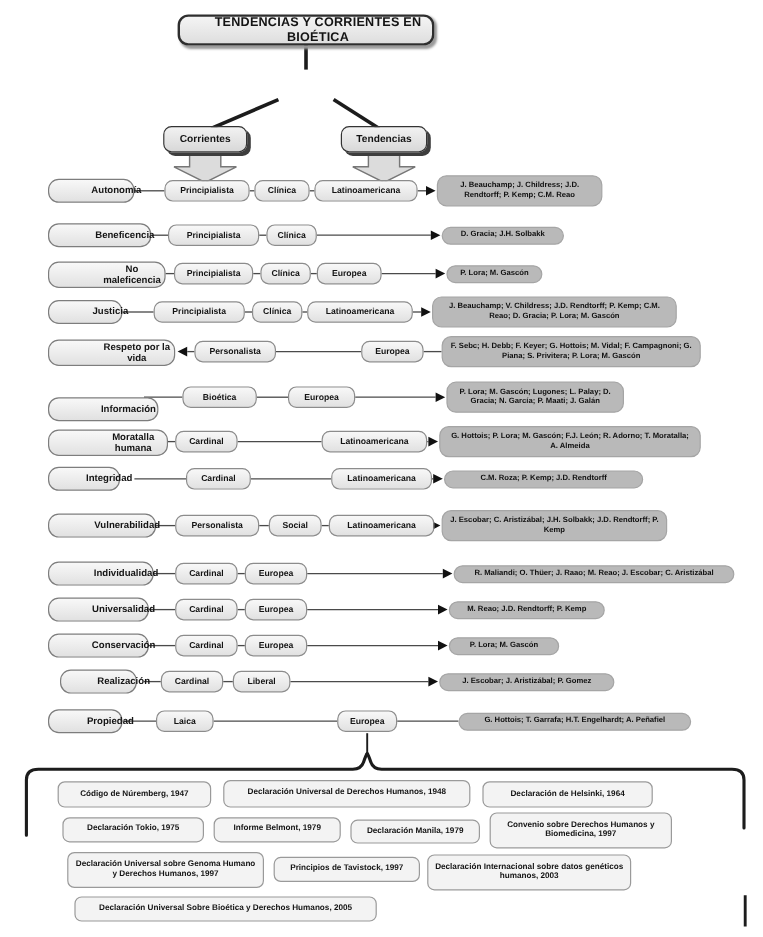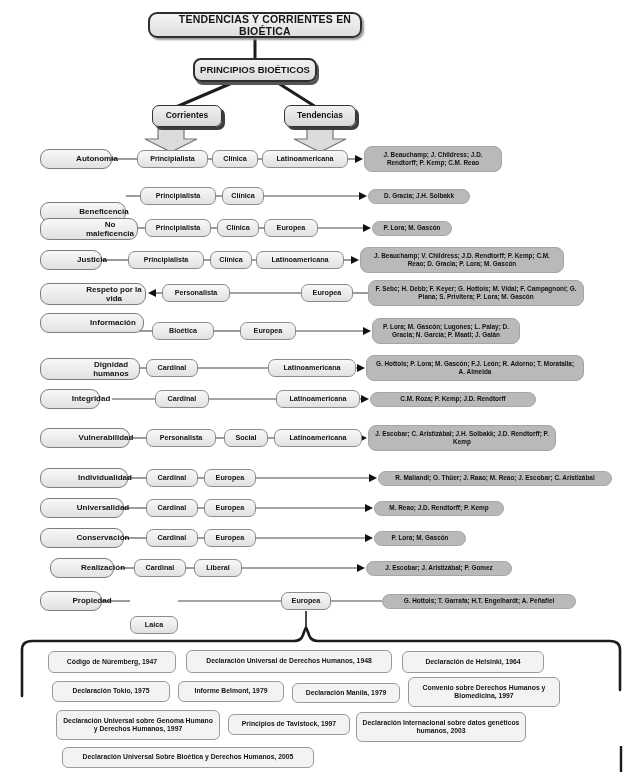--- a/index.html
+++ b/index.html
@@ -114,59 +114,56 @@
         <polygon points="357,564 357,572 365,568" fill="#111"></polygon>
         <line x1="102" x2="130" y1="601" y2="601" stroke="#4a4a4a" stroke-width="1.1"></line>
         <line x1="178" x2="281" y1="601" y2="601" stroke="#4a4a4a" stroke-width="1.1"></line>
         <line x1="331" x2="382" y1="601" y2="601" stroke="#4a4a4a" stroke-width="1.1"></line>
       </g>
   </svg>
 
   <div class="box title-box" style="left:148px;top:12px;width:214px;height:26px;padding-left:23px;">
     <span>TENDENCIAS Y CORRIENTES EN BIOÉTICA</span>
   </div>
-  <div class="box subtitle-box" style="left:193px;top:58px;width:124px;height:24px;">
-    <span>PRINCIPIOS BIOÉTICOS</span>
-  </div>
-  <div class="box branch-box" style="left:152px;top:105px;width:70px;height:22px;align-items:center;">
+  <div class="box branch-box" style="left:136px;top:105px;width:70px;height:22px;align-items:center;">
     <span>Corrientes</span>
   </div>
   <div class="box branch-box" style="left:284px;top:105px;width:72px;height:22px;">
     <span>Tendencias</span>
   </div>
 
   <div id="rows-root">
       <div class="box principle" style="left: 40px; top: 149px; width: 72px; min-height: 20px;">Autonomía</div>
       <div class="box middle" style="left: 137px; top: 150px; width: 71px; min-height: 18px;">Principialista</div>
       <div class="box middle" style="left: 212px; top: 150px; width: 46px; min-height: 18px;">Clínica</div>
       <div class="box middle" style="left: 262px; top: 150px; width: 86px; min-height: 18px;">Latinoamericana</div>
       <div class="box authors" style="left: 364px; top: 146px; width: 138px; min-height: 26px;">J. Beauchamp; J. Childress; J.D. Rendtorff; P. Kemp; C.M. Reao</div>
-      <div class="box principle" style="left: 40px; top: 202px; width: 86px; min-height: 20px;">Beneficencia</div>
+      <div class="box principle" style="left: 40px; top: 186px; width: 86px; min-height: 20px;">Beneficencia</div>
       <div class="box middle" style="left: 140px; top: 187px; width: 76px; min-height: 18px;">Principialista</div>
       <div class="box middle" style="left: 222px; top: 187px; width: 42px; min-height: 18px;">Clínica</div>
       <div class="box authors" style="left: 368px; top: 188.5px; width: 102px; min-height: 15px;">D. Gracia; J.H. Solbakk</div>
       <div class="box principle" style="left: 40px; top: 218px; width: 98px; min-height: 20px;">No maleficencia</div>
       <div class="box middle" style="left: 145px; top: 219px; width: 66px; min-height: 18px;">Principialista</div>
       <div class="box middle" style="left: 217px; top: 219px; width: 42px; min-height: 18px;">Clínica</div>
       <div class="box middle" style="left: 264px; top: 219px; width: 54px; min-height: 18px;">Europea</div>
       <div class="box authors" style="left: 372px; top: 220.5px; width: 80px; min-height: 15px;">P. Lora; M. Gascón</div>
       <div class="box principle" style="left: 40px; top: 250px; width: 62px; min-height: 20px;">Justicia</div>
       <div class="box middle" style="left: 128px; top: 251px; width: 76px; min-height: 18px;">Principialista</div>
       <div class="box middle" style="left: 210px; top: 251px; width: 42px; min-height: 18px;">Clínica</div>
       <div class="box middle" style="left: 256px; top: 251px; width: 88px; min-height: 18px;">Latinoamericana</div>
       <div class="box authors" style="left: 360px; top: 247px; width: 204px; min-height: 26px;">J. Beauchamp; V. Childress; J.D. Rendtorff; P. Kemp; C.M. Reao; D. Gracia; P. Lora; M. Gascón</div>
       <div class="box principle" style="left: 40px; top: 283px; width: 106px; min-height: 20px;">Respeto por la vida</div>
       <div class="box middle" style="left: 162px; top: 284px; width: 68px; min-height: 18px;">Personalista</div>
       <div class="box middle" style="left: 301px; top: 284px; width: 52px; min-height: 18px;">Europea</div>
       <div class="box authors" style="left: 368px; top: 280px; width: 216px; min-height: 26px;">F. Sebc; H. Debb; F. Keyer; G. Hottois; M. Vidal; F. Campagnoni; G. Piana; S. Privitera; P. Lora; M. Gascón</div>
-      <div class="box principle" style="left: 40px; top: 313px; width: 104px; min-height: 20px; text-align: right;">Información</div>
+      <div class="box principle" style="left: 40px; top: 331px; width: 92px; min-height: 20px; text-align: right;">Información</div>
       <div class="box middle" style="left: 152px; top: 322px; width: 62px; min-height: 18px;">Bioética</div>
       <div class="box middle" style="left: 240px; top: 322px; width: 56px; min-height: 18px;">Europea</div>
       <div class="box authors" style="left: 372px; top: 318px; width: 148px; min-height: 26px;">P. Lora; M. Gascón; Lugones; L. Palay; D. Gracia; N. García; P. Maati; J. Galán</div>
-      <div class="box principle" style="left: 40px; top: 358px; width: 100px; min-height: 20px;">Dignidad humanos</div>
+      <div class="box principle" style="left: 40px; top: 358px; width: 100px; min-height: 20px;">Moratalla humana</div>
       <div class="box middle" style="left: 146px; top: 359px; width: 52px; min-height: 18px;">Cardinal</div>
       <div class="box middle" style="left: 268px; top: 359px; width: 88px; min-height: 18px;">Latinoamericana</div>
       <div class="box authors" style="left: 366px; top: 355px; width: 218px; min-height: 26px;">G. Hottois; P. Lora; M. Gascón; F.J. León; R. Adorno; T. Moratalla; A. Almeida</div>
       <div class="box principle" style="left: 40px; top: 389px; width: 60px; min-height: 20px;">Integridad</div>
       <div class="box middle" style="left: 155px; top: 390px; width: 54px; min-height: 18px;">Cardinal</div>
       <div class="box middle" style="left: 276px; top: 390px; width: 84px; min-height: 18px;">Latinoamericana</div>
       <div class="box authors" style="left: 370px; top: 391.5px; width: 166px; min-height: 15px;">C.M. Roza; P. Kemp; J.D. Rendtorff</div>
       <div class="box principle" style="left: 40px; top: 428px; width: 90px; min-height: 20px;">Vulnerabilidad</div>
       <div class="box middle" style="left: 146px; top: 429px; width: 70px; min-height: 18px;">Personalista</div>
       <div class="box middle" style="left: 224px; top: 429px; width: 44px; min-height: 18px;">Social</div>
@@ -182,21 +179,21 @@
       <div class="box authors" style="left: 374px; top: 500.5px; width: 130px; min-height: 15px;">M. Reao; J.D. Rendtorff; P. Kemp</div>
       <div class="box principle" style="left: 40px; top: 528px; width: 84px; min-height: 20px;">Conservación</div>
       <div class="box middle" style="left: 146px; top: 529px; width: 52px; min-height: 18px;">Cardinal</div>
       <div class="box middle" style="left: 204px; top: 529px; width: 52px; min-height: 18px;">Europea</div>
       <div class="box authors" style="left: 374px; top: 530.5px; width: 92px; min-height: 15px;">P. Lora; M. Gascón</div>
       <div class="box principle" style="left: 50px; top: 558px; width: 64px; min-height: 20px;">Realización</div>
       <div class="box middle" style="left: 134px; top: 559px; width: 52px; min-height: 18px;">Cardinal</div>
       <div class="box middle" style="left: 194px; top: 559px; width: 48px; min-height: 18px;">Liberal</div>
       <div class="box authors" style="left: 366px; top: 560.5px; width: 146px; min-height: 15px;">J. Escobar; J. Aristizábal; P. Gomez</div>
       <div class="box principle" style="left: 40px; top: 591px; width: 62px; min-height: 20px;">Propiedad</div>
-      <div class="box middle" style="left: 130px; top: 616px; width: 48px; min-height: 18px;">Laica</div>
+      <div class="box middle" style="left: 130px; top: 592px; width: 48px; min-height: 18px;">Laica</div>
       <div class="box middle" style="left: 281px; top: 592px; width: 50px; min-height: 18px;">Europea</div>
       <div class="box authors" style="left: 382px; top: 593.5px; width: 194px; min-height: 15px;">G. Hottois; T. Garrafa; H.T. Engelhardt; A. Peñafiel</div>
     </div>
   <div id="decl-root">
       <div class="box decl" style="left: 48px; top: 651px; width: 128px; min-height: 22px;">Código de Núremberg, 1947</div>
       <div class="box decl" style="left: 186px; top: 650px; width: 206px; min-height: 23px;">Declaración Universal de Derechos Humanos, 1948</div>
       <div class="box decl" style="left: 402px; top: 651px; width: 142px; min-height: 22px;">Declaración de Helsinki, 1964</div>
       <div class="box decl" style="left: 52px; top: 681px; width: 118px; min-height: 21px;">Declaración Tokio, 1975</div>
       <div class="box decl" style="left: 178px; top: 681px; width: 106px; min-height: 21px;">Informe Belmont, 1979</div>
       <div class="box decl" style="left: 292px; top: 683px; width: 108px; min-height: 20px;">Declaración Manila, 1979</div>

